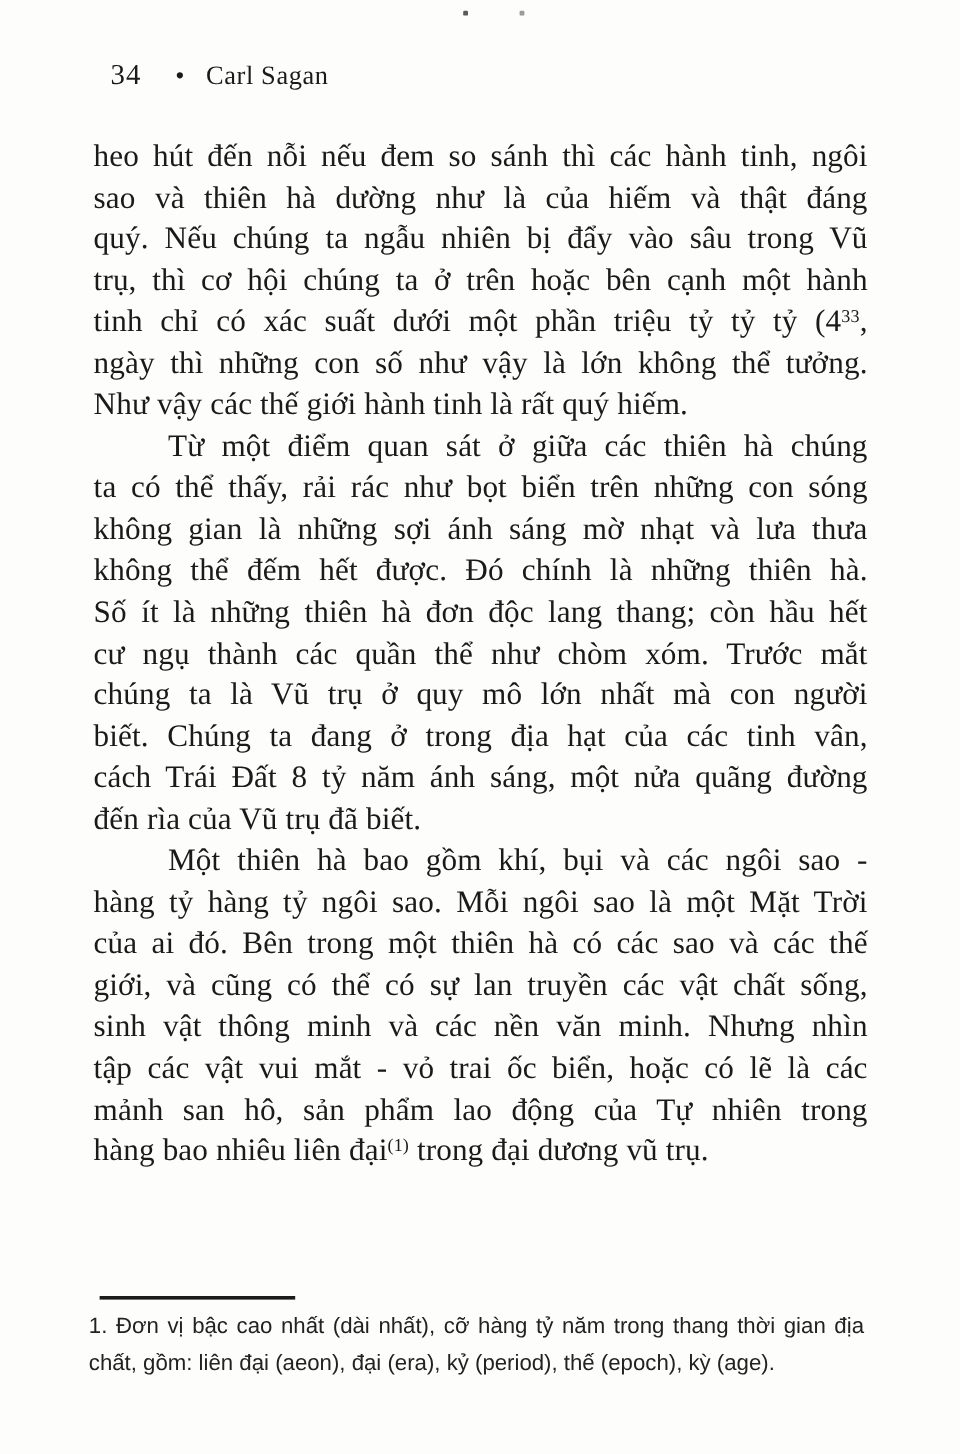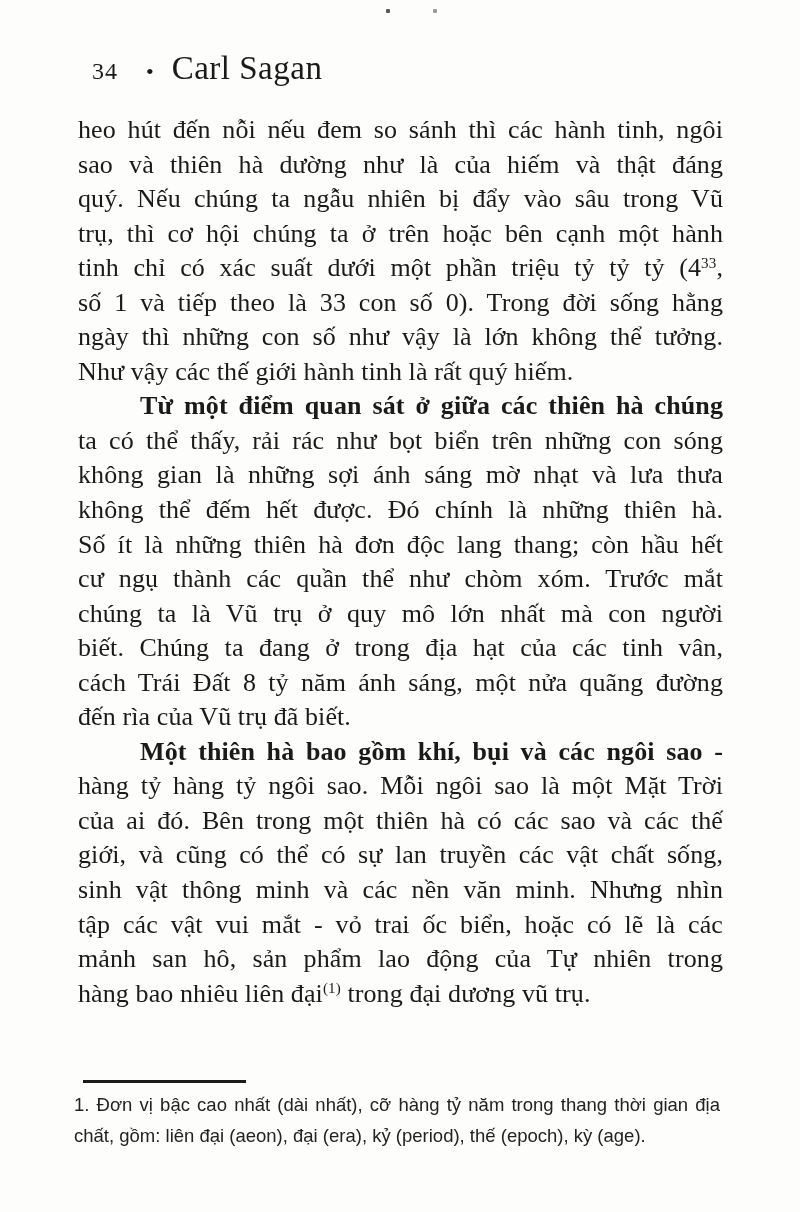--- a/index.html
+++ b/index.html
@@ -36,21 +36,21 @@
   }
   .running-head .pagenum {
     font-size: 24px;
     letter-spacing: 1px;
   }
   .running-head .bullet {
     font-size: 22px;
     margin: 0 18px 0 28px;
   }
   .running-head .author {
-    font-size: 33px;
+    font-size: 22px;
     letter-spacing: .5px;
   }
 
   .body-text {
     position: absolute;
     left: 78px;
     top: 113px;
     width: 645px;
     font-size: 26px;
     line-height: 34.55px;
@@ -58,21 +58,20 @@
   }
   .line {
     text-align: justify;
     text-align-last: justify;
   }
   .line.last {
     text-align-last: left;
   }
   .line.indent-first {
     text-indent: 62px;
-    font-weight: bold;
   }
   sup {
     font-size: .58em;
     line-height: 0;
     vertical-align: baseline;
     position: relative;
     top: -.55em;
   }
 
   .footnote-rule {
@@ -106,21 +105,20 @@
     <span class="bullet">•</span>
     <span class="author">Carl Sagan</span>
   </header>
 
   <main class="body-text">
       <div class="line"><span>heo hút đến nỗi nếu đem so sánh thì các hành tinh, ngôi</span></div>
       <div class="line"><span>sao và thiên hà dường như là của hiếm và thật đáng</span></div>
       <div class="line"><span>quý. Nếu chúng ta ngẫu nhiên bị đẩy vào sâu trong Vũ</span></div>
       <div class="line"><span>trụ, thì cơ hội chúng ta ở trên hoặc bên cạnh một hành</span></div>
       <div class="line"><span>tinh chỉ có xác suất dưới một phần triệu tỷ tỷ tỷ (4</span><sup>33</sup><span>,</span></div>
-      <div class="line"><span>số 1 và tiếp theo là 33 con số 0). Trong đời sống hằng</span></div>
       <div class="line"><span>ngày thì những con số như vậy là lớn không thể tưởng.</span></div>
       <div class="line last"><span>Như vậy các thế giới hành tinh là rất quý hiếm.</span></div>
       <div class="line indent-first"><span>Từ một điểm quan sát ở giữa các thiên hà chúng</span></div>
       <div class="line"><span>ta có thể thấy, rải rác như bọt biển trên những con sóng</span></div>
       <div class="line"><span>không gian là những sợi ánh sáng mờ nhạt và lưa thưa</span></div>
       <div class="line"><span>không thể đếm hết được. Đó chính là những thiên hà.</span></div>
       <div class="line"><span>Số ít là những thiên hà đơn độc lang thang; còn hầu hết</span></div>
       <div class="line"><span>cư ngụ thành các quần thể như chòm xóm. Trước mắt</span></div>
       <div class="line"><span>chúng ta là Vũ trụ ở quy mô lớn nhất mà con người</span></div>
       <div class="line"><span>biết. Chúng ta đang ở trong địa hạt của các tinh vân,</span></div>

